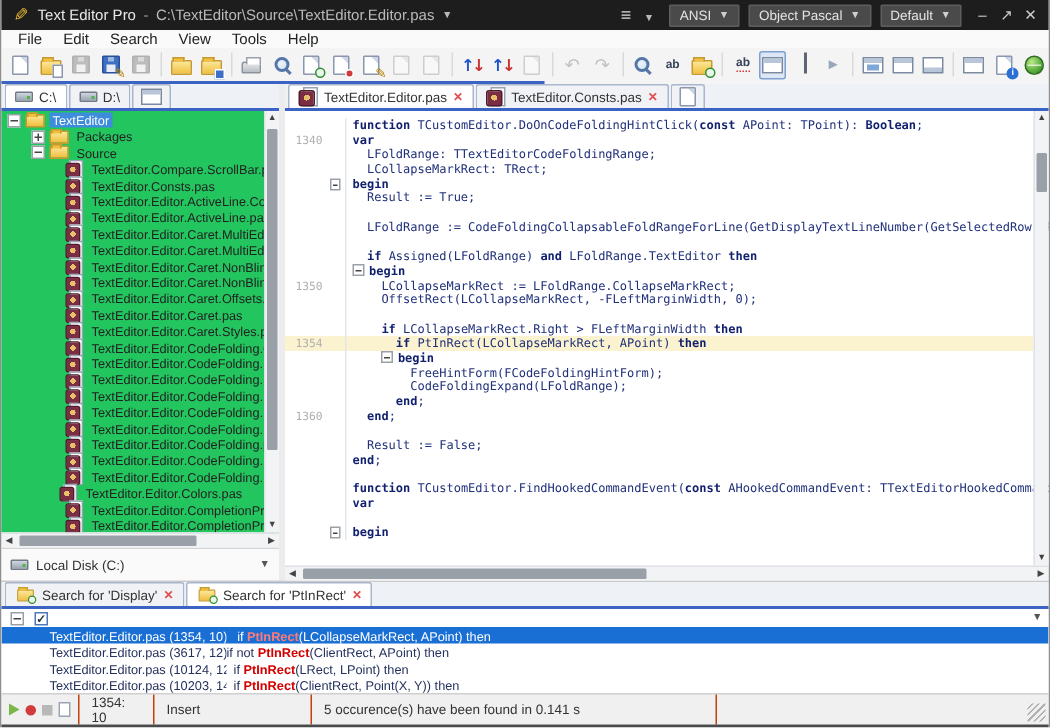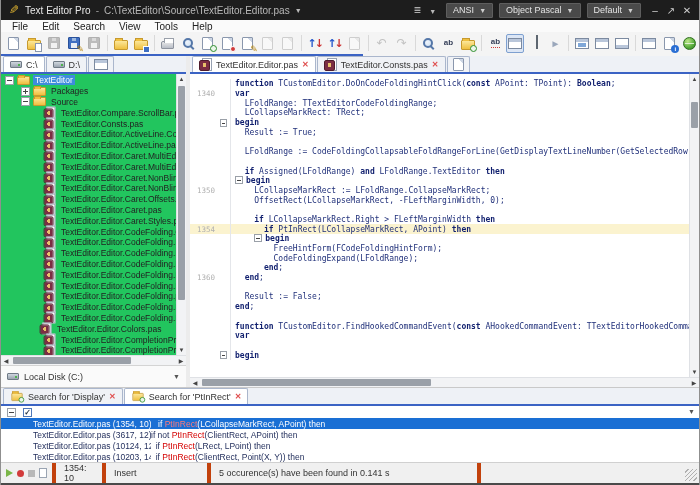--- a/index.html
+++ b/index.html
@@ -128,47 +128,47 @@
   .hscroll .thumb { position:absolute; top:1px; bottom:1px; background:#9aa0a8; border-radius:1px; }
 
   .side-footer { flex:0 0 22px; background:#fafafa; border-top:1px solid #d4d4d4; display:flex; align-items:center;
                  gap:5px; padding:0 6px; font-size:9px; color:#333; }
   .side-footer .caret { margin-left:auto; color:#555; font-size:7px; }
 
   
   .codearea { flex:1; position:relative; overflow:hidden; background:#fff; min-height:0; }
   .code { position:absolute; left:0; top:0; right:10px; bottom:0; padding-top:5px;
           font-family:"DejaVu Sans Mono",monospace; font-size:8px; }
-  .cline { height:9.7px; display:flex; align-items:center; white-space:pre; }
+  .cline { height:9.7px; display:flex; white-space:pre; }
   .cline.cur { background:#fbf3cf; }
   .gut { width:30px; flex:0 0 30px; text-align:right; padding-right:5px; color:#b0b0b0; font-size:7.5px; }
   .fcol { width:11px; flex:0 0 11px; display:flex; align-items:center; justify-content:center; border-right:1px solid #e4e6ea; height:100%; margin-right:4px; }
   .ctext { color:#20307a; }
   .ctext .k { font-weight:bold; color:#101f6e; }
   .fbox { display:inline-block; width:8px; height:8px; border:1px solid #9aa0a8; background:#fff; position:relative;
           vertical-align:-1px; margin-right:3px; }
   .fbox::before { content:""; position:absolute; left:1px; right:1px; top:3px; height:1px; background:#444; }
 
   
   .bottompanel { flex:0 0 74px; display:flex; flex-direction:column; border-top:1px solid #c9c9c9; }
   .bp-strip { height:18px; flex:0 0 18px; background:#eef1f6; border-bottom:2px solid #3b63c4; display:flex; align-items:flex-end; padding-left:2px; }
   .bp-strip .p-folder { transform:scale(.8); margin-top:0; }
   .bp-content { flex:1; background:#fff; position:relative; overflow:hidden; font-size:8.5px; }
   .bp-drop { position:absolute; right:4px; top:2px; color:#555; font-size:7px; }
   .grp { height:12px; display:flex; align-items:center; gap:4px; padding-left:6px; font-weight:bold; color:#111; }
   .cbx { width:9px; height:9px; border:1px solid #4f78b8; background:#fff; color:#234; font-size:8px; line-height:8px; text-align:center; }
   .rrow { height:11px; display:flex; align-items:center; white-space:pre; color:#25315e; }
   .rrow .fcell { width:150px; flex:0 0 150px; padding-left:32px; overflow:hidden; }
-  .rrow .match { color:#d40000; font-weight:normal; }
+  .rrow .match { color:#d40000; font-weight:bold; }
   .rrow.sel { background:#1a6fd4; color:#fff; }
   .rrow.sel .match { color:#ff7a7a; }
 
   
   .statusbar { flex:0 0 21px; background:#f0f0f0; border-top:1px solid #d0d0d0; display:flex; align-items:center; font-size:9px; color:#333; }
-  .sb-cell { height:100%; display:flex; align-items:center; padding:0 8px; border-right:4px solid #c2410c; }
+  .sb-cell { height:100%; display:flex; align-items:center; padding:0 8px; border-right:1px solid #c2410c; }
   .sb-icons { gap:4px; padding:0 5px; }
   .ic-play { width:0; height:0; border-left:7px solid #7ab648; border-top:4px solid transparent; border-bottom:4px solid transparent; }
   .ic-rec { width:7px; height:7px; border-radius:50%; background:#d23b3b; }
   .ic-stop { width:7px; height:7px; background:#b8b8b8; }
   .ic-doc { width:8px; height:10px; background:#fff; border:1px solid #9aa4b2; }
   .sb-caret { width:50px; flex:0 0 50px; }
   .sb-mode { width:105px; flex:0 0 105px;text-align:center; }
   .sb-msg { width:270px; flex:0 0 270px; }
   .sb-fill { flex:1; height:100%; }
   .grip { width:12px; height:12px; margin:auto 2px 2px auto; align-self:flex-end;

